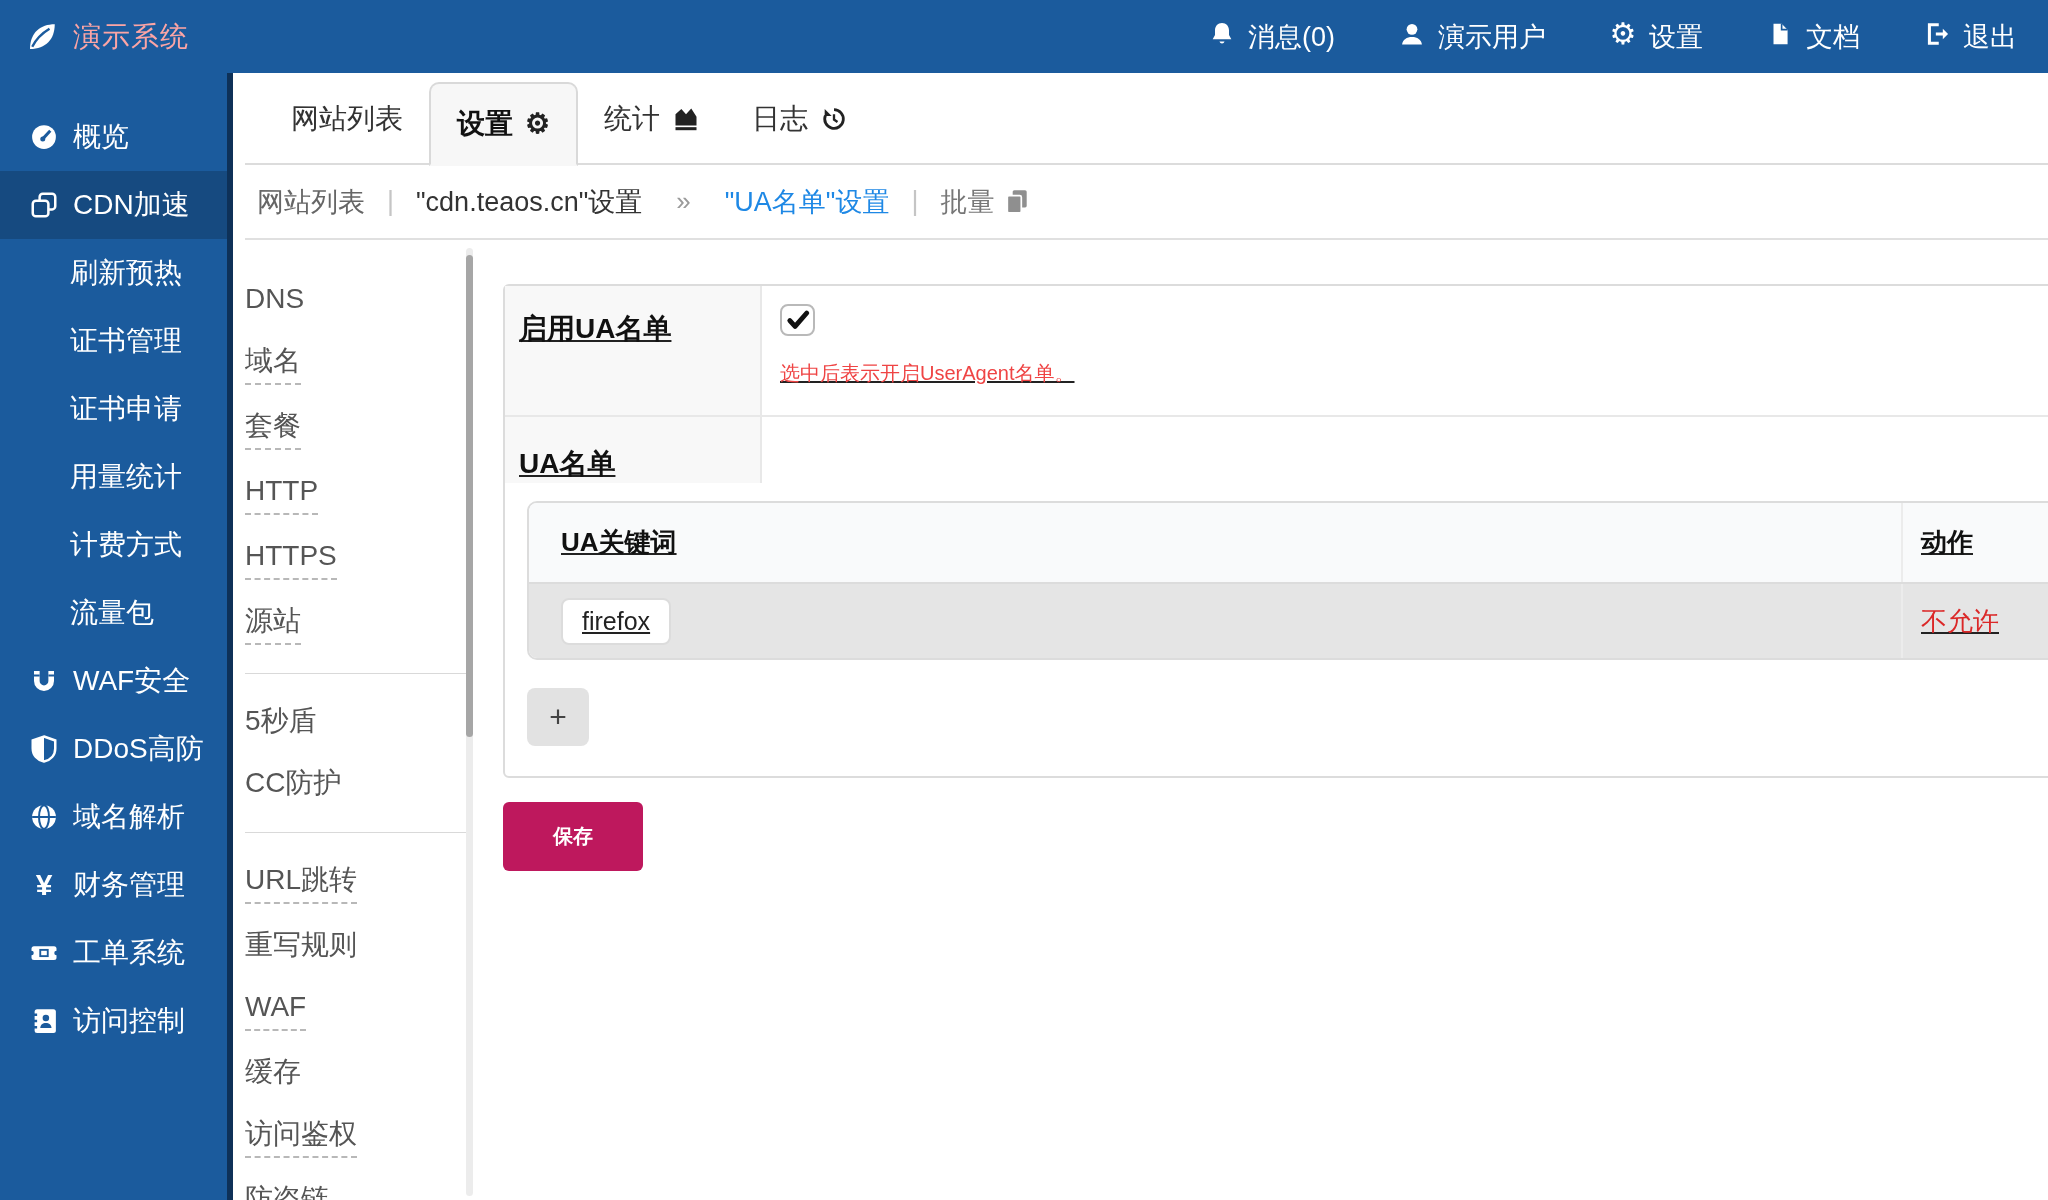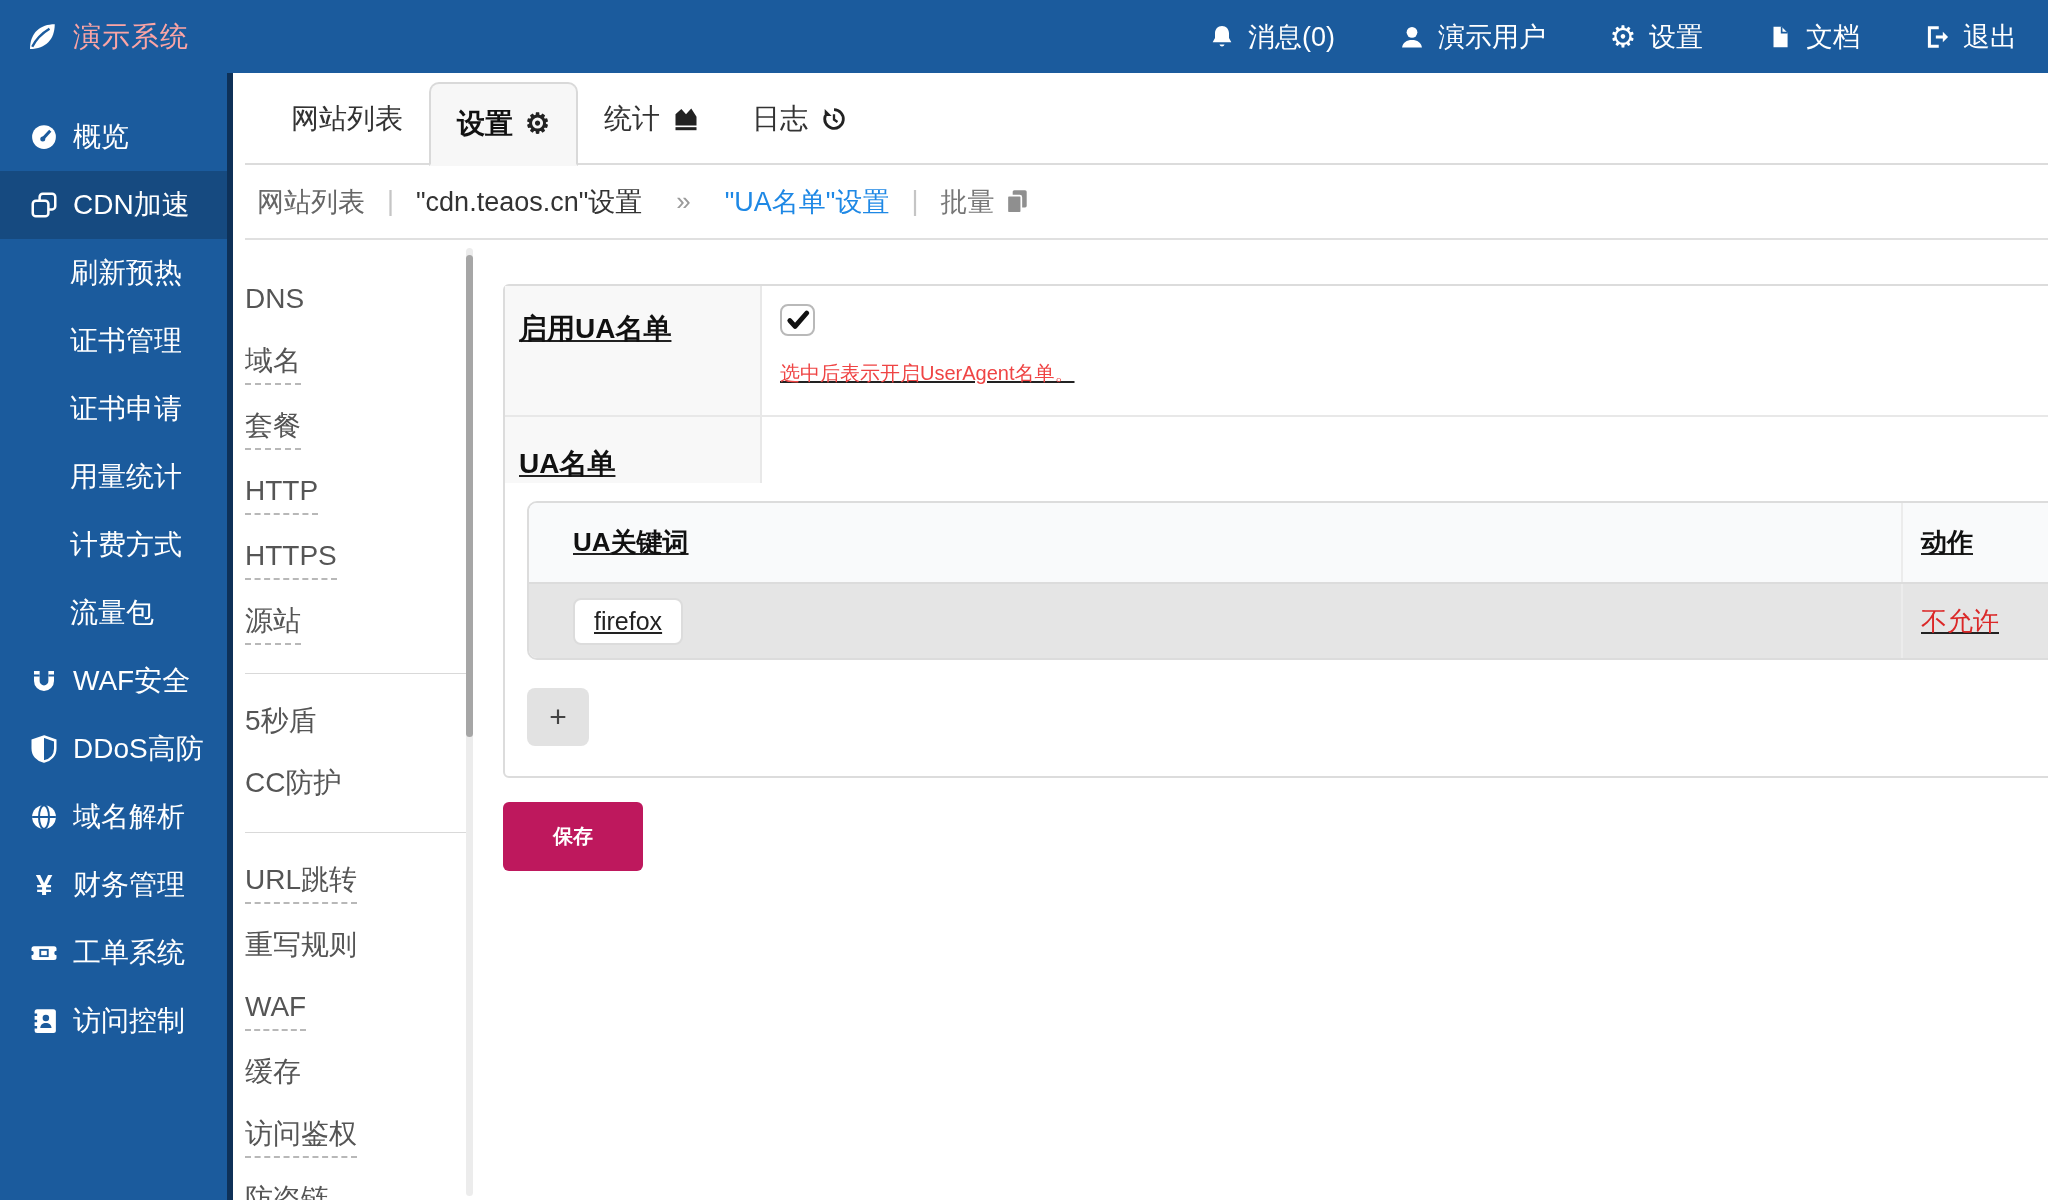--- a/index.html
+++ b/index.html
@@ -7,21 +7,21 @@
   .page { position:relative; width:2048px; height:1200px; overflow:hidden;
           font-family:"Liberation Sans", sans-serif; color:#222; }
 
   
   .topbar { position:absolute; left:0; top:0; width:2048px; height:73px;
             background:#1b5b9d; display:flex; align-items:center; z-index:5; }
   .brand { display:flex; align-items:center; padding-left:24px; color:#fca5a5; }
   .brand .logo { width:36px; height:36px; margin-right:13px; }
   .brand-name { font-size:28px; letter-spacing:1px; }
   .top-menu { margin-left:auto; display:flex; align-items:center; gap:62px; padding-right:31px; }
-  .top-item { display:flex; align-items:center; gap:11px; color:#fff; font-size:27px; cursor:pointer; }
+  .top-item { display:flex; gap:11px; color:#fff; font-size:27px; cursor:pointer; }
   .top-item .ticon { width:30px; height:30px; display:flex; align-items:center; justify-content:center; }
   .gear-glyph { font-size:30px; line-height:1; color:#fff; }
 
   
   .sidebar { position:absolute; left:0; top:73px; width:233px; height:1127px;
              background:#1b5b9d; border-right:6px solid #0e3158; padding-top:30px; }
   .side-item { height:68px; display:flex; align-items:center; padding-left:28px;
                color:#fff; font-size:28px; cursor:pointer; }
   .side-item.active { background:#164a80; }
   .side-item.child { padding-left:70px; }
@@ -84,21 +84,21 @@
   .checkbox { width:35px; height:32px; border:2px solid #b9b9b9; border-radius:8px;
               background:#fff; display:flex; align-items:center; justify-content:center; cursor:pointer; }
   .hint { margin-top:24px; padding-bottom:26px; color:#ef4444; font-size:20px; }
 
   .ua-table { border:2px solid #dcdcdc; border-radius:10px; overflow:hidden;
               width:calc(100% - 18px); margin-left:4px; }
   .t-row { display:flex; }
   .t-head { background:#f9fafb; border-bottom:2px solid #dcdcdc; height:81px; font-weight:bold; }
   .t-body { background:#e5e5e5; height:74px; }
   .t-cell { display:flex; align-items:center; font-size:26px; color:#111; }
-  .c-kw { flex:1; padding-left:44px; }
+  .c-kw { flex:1; padding-left:32px; }
   .c-action { width:148px; flex:none; border-left:2px solid #ececec; padding-left:18px; }
   .c-op { width:90px; flex:none; border-left:2px solid #ececec; padding-left:19px; }
   .tag { display:inline-block; border:2px solid #dcdcdc; border-radius:8px; background:#fff;
          padding:7px 19px; font-size:25px; color:#222; }
   .act-deny { color:#db2828; }
   .op-del { color:#4183c4; cursor:pointer; }
 
   .add-btn { margin-top:28px; margin-left:4px; width:62px; height:58px; background:#e2e2e2;
              border:none; border-radius:8px; font-size:30px; color:#444; cursor:pointer; }
   .save-btn { margin-top:24px; width:140px; height:69px; background:#be185d; color:#fff;

